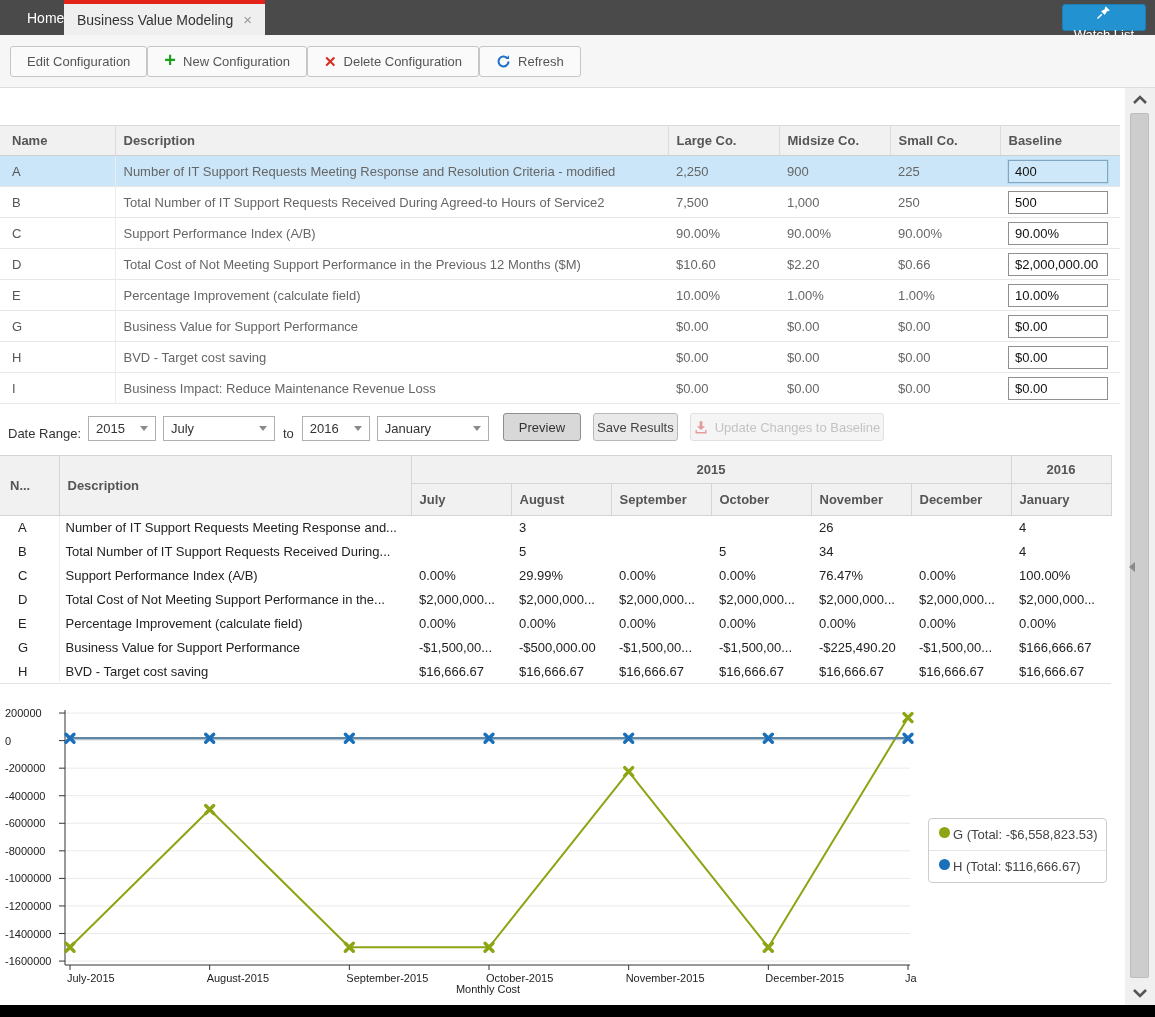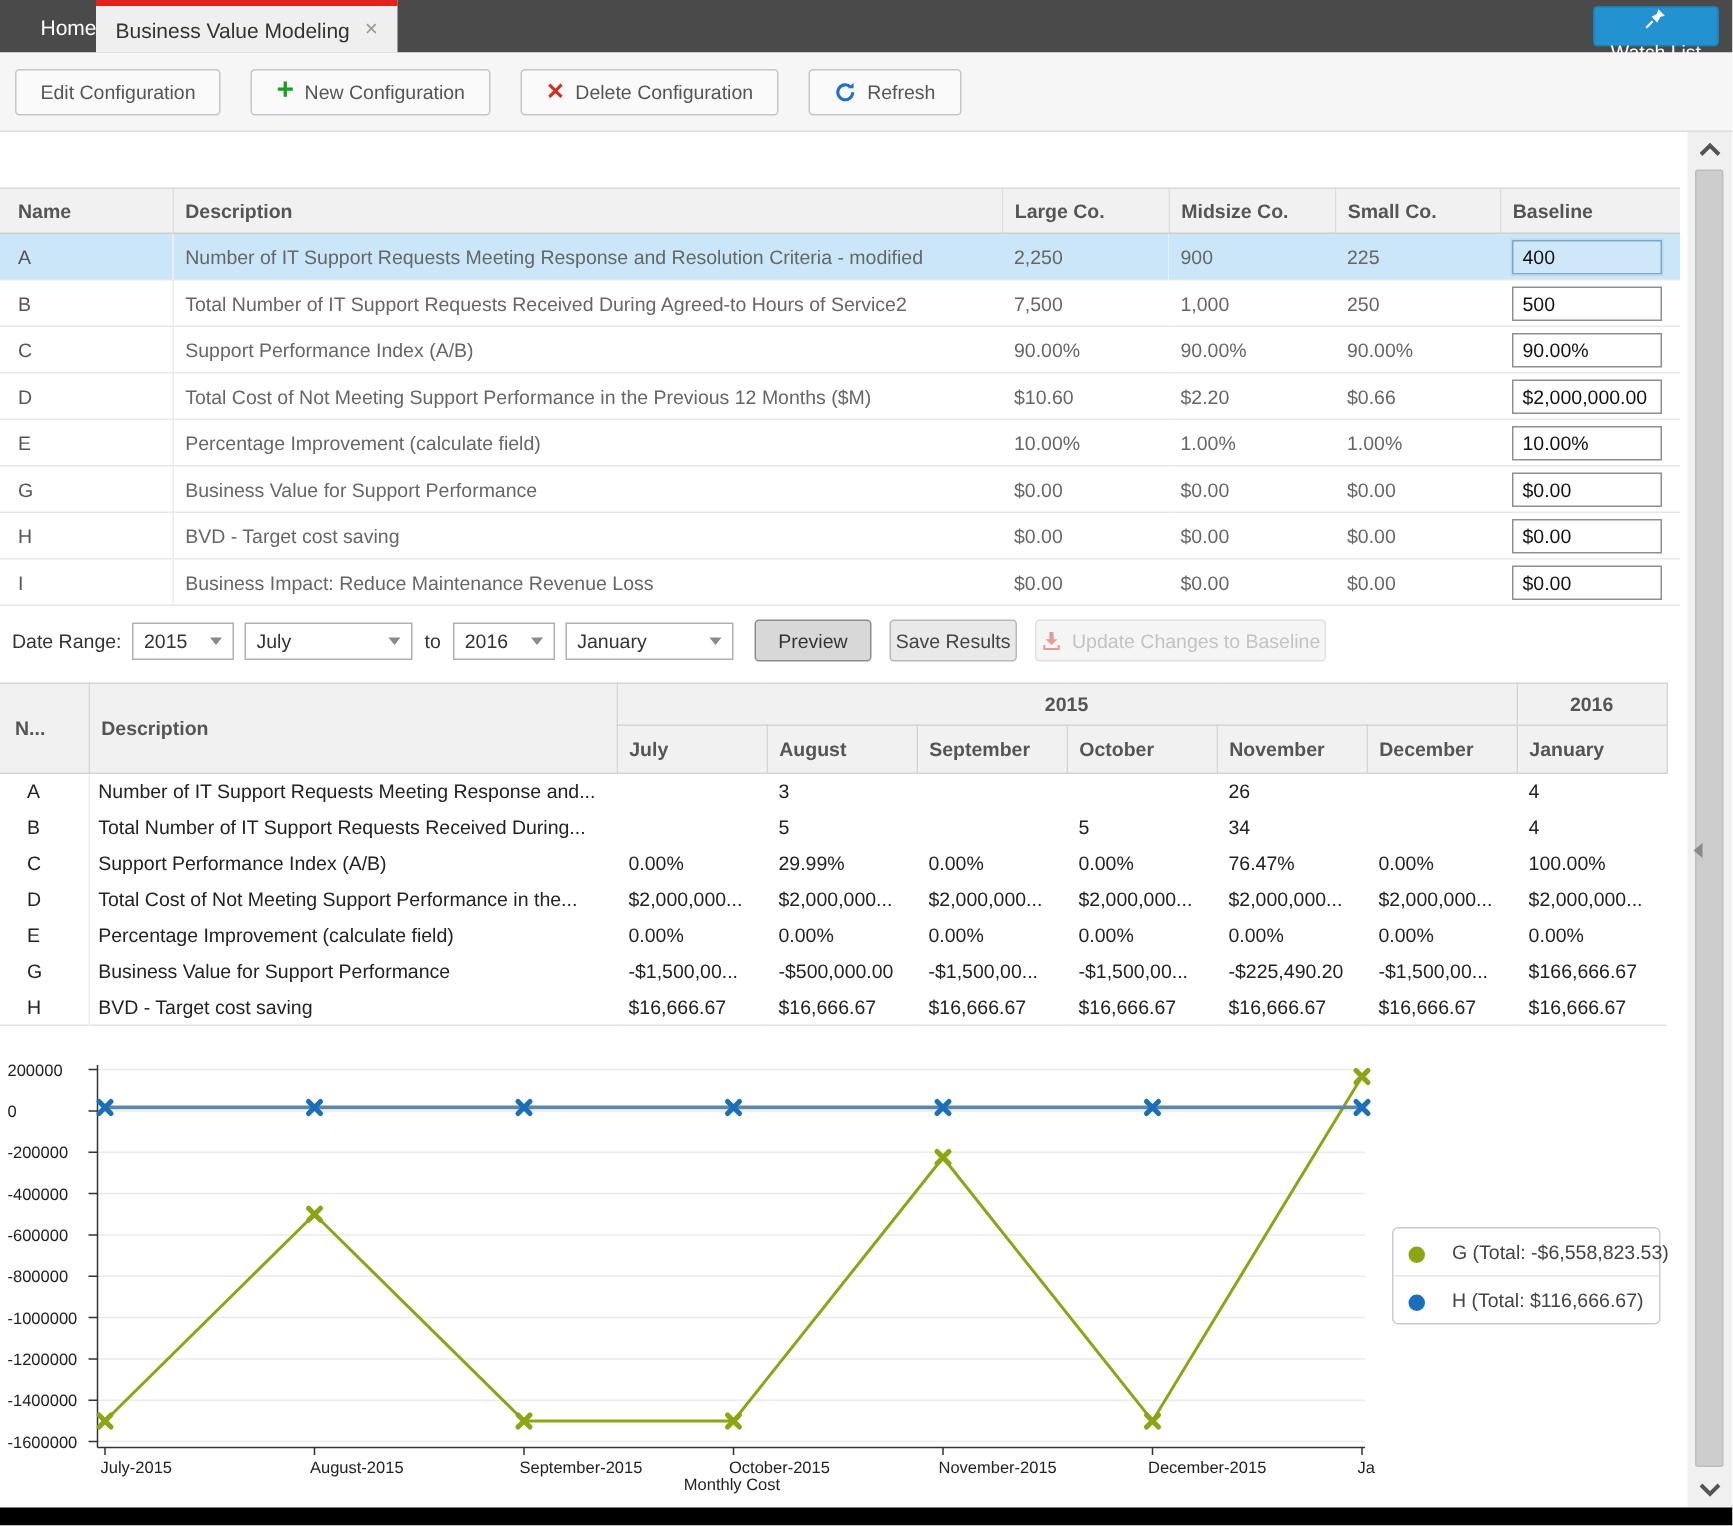--- a/index.html
+++ b/index.html
@@ -11,21 +11,21 @@
   .tab{position:absolute;top:0;height:35px;display:flex;align-items:center;font-size:14px;cursor:pointer;}
   .tab.home{left:10px;padding:0 17px;color:#fff;}
   .tab.activetab{left:64px;padding:0 13px;background:#efefef;color:#333;border-top:4px solid #e2231a;}
   .tab .close{margin-left:10px;color:#9a9a9a;font-size:15px;line-height:1;}
   .watch-btn{position:absolute;right:9px;top:4px;height:27px;display:flex;align-items:center;gap:7px;
     background:#2392d1;border:1px solid #1d7eb5;border-radius:3px;color:#fff;font-size:13px;padding:0 11px;cursor:pointer;flex-direction:column;}
   .caret-down{width:0;height:0;border-left:4px solid transparent;border-right:4px solid transparent;border-top:5px solid #fff;display:inline-block;}
 
   
   .toolbar{position:absolute;left:0;top:35px;width:1155px;height:53px;background:#f6f6f6;border-bottom:1px solid #ddd;
-    display:flex;align-items:center;gap:20px;padding-left:10px;}
+    display:flex;align-items:center;gap:0;padding-left:10px;}
   .tbtn{height:31px;display:inline-flex;align-items:center;gap:7px;background:#fafafa;border:1px solid #c6c6c6;
     border-radius:3px;color:#555;font-size:13px;padding:0 16px;cursor:pointer;font-family:inherit;}
   .ic-plus{color:#1e9e1e;font-size:20px;font-weight:bold;line-height:1;margin-top:-2px;}
   .ic-x{color:#d62b1f;font-size:15px;font-weight:bold;line-height:1;}
 
   
   .content{position:absolute;left:0;top:88px;width:1125px;height:917px;background:#fff;}
 
   .report-row{position:absolute;left:8px;top:9px;display:flex;align-items:center;font-size:13px;}
   .select{height:25px;background:#fff;border:1px solid #b0b0b0;display:inline-flex;align-items:center;
@@ -41,21 +41,21 @@
   .cfg-table th:last-child{border-right:none;}
   .cfg-table td{height:31px;padding:0 8px;color:#666;border-bottom:1px solid #e7e7e7;white-space:nowrap;overflow:hidden;}
   .cfg-table td.name{padding-left:12px;color:#555;border-right:1px solid #ececec;}
   .cfg-table th.namehead{padding-left:12px;}
   .cfg-table tr.sel td{background:#cbe6f8;}
   .cfg-table input{width:100px;height:23px;border:1px solid #8f8f8f;background:#fff;font-size:13px;color:#111;
     padding:2px 6px;font-family:inherit;}
   .cfg-table tr.sel input{background:#cfe8f9;border-color:#7fa6c2;outline:1px solid #bcd8ec;}
 
   
-  .range-row{position:absolute;left:8px;top:325px;display:flex;align-items:center;font-size:13px;}
+  .range-row{position:absolute;left:8px;top:325px;display:flex;align-items:flex-end;font-size:13px;}
   .range-row .select{margin-left:7px;}
   .sel-year{width:68px;} .sel-month{width:112px;}
   .to-label{margin-left:8px;}
   .pbtn{height:28px;border-radius:3px;font-size:13px;font-family:inherit;cursor:pointer;display:inline-flex;align-items:center;gap:7px;padding:0 3px;}
   .btn-preview{margin-left:14px;background:#d8d8d8;border:1px solid #8e8e8e;color:#333;padding:0 15px;}
   .btn-save{margin-left:12px;background:#e9e9e9;border:1px solid #b9b9b9;color:#444;}
   .btn-update{margin-left:12px;background:#f5f5f5;border:1px solid #e1e1e1;color:#c3c3c3;cursor:default;}
   .btn-update svg{opacity:.55;}
 
   
@@ -66,21 +66,21 @@
   .res-table th.month{height:32px;}
   .res-table th.nhead{padding-left:10px;border-left:none;}
   .res-table td{height:24px;padding:0 8px;color:#222;white-space:nowrap;overflow:hidden;}
   .res-table td.name{padding-left:18px;border-right:1px solid #efefef;}
   .res-table td.desc{padding-left:6px;}
   .res-table tbody{border-bottom:1px solid #e2e2e2;}
 
   
   .chart-wrap{position:absolute;left:0;top:612px;width:1125px;height:305px;}
   .legend{position:absolute;left:928px;top:118px;width:179px;background:#fff;border:1px solid #ccc;border-radius:4px;}
-  .legend-item{display:flex;align-items:flex-end;gap:18px;padding:8px 10px;font-size:13px;color:#444;white-space:nowrap;}
+  .legend-item{display:flex;align-items:flex-start;gap:3px;padding:8px 10px;font-size:13px;color:#444;white-space:nowrap;}
   .legend-item + .legend-item{border-top:1px solid #e5e5e5;}
   .bullet{width:11px;height:11px;border-radius:50%;flex:0 0 auto;}
 
   
   .scrollbar{position:absolute;left:1125px;top:88px;width:30px;height:917px;background:#f0f0f0;}
   .sb-btn{position:absolute;left:0;width:30px;height:22px;display:flex;align-items:center;justify-content:center;cursor:pointer;}
   .sb-up{top:1px;} .sb-down{bottom:1px;}
   .sb-thumb{position:absolute;left:5px;top:25px;width:19px;height:865px;background:#cdcdcd;border:1px solid #bdbdbd;border-radius:2px;cursor:pointer;}
   .sb-handle{position:absolute;left:-2px;top:448px;width:0;height:0;border-top:5px solid transparent;border-bottom:5px solid transparent;border-right:6px solid #8a8a8a;}
 

